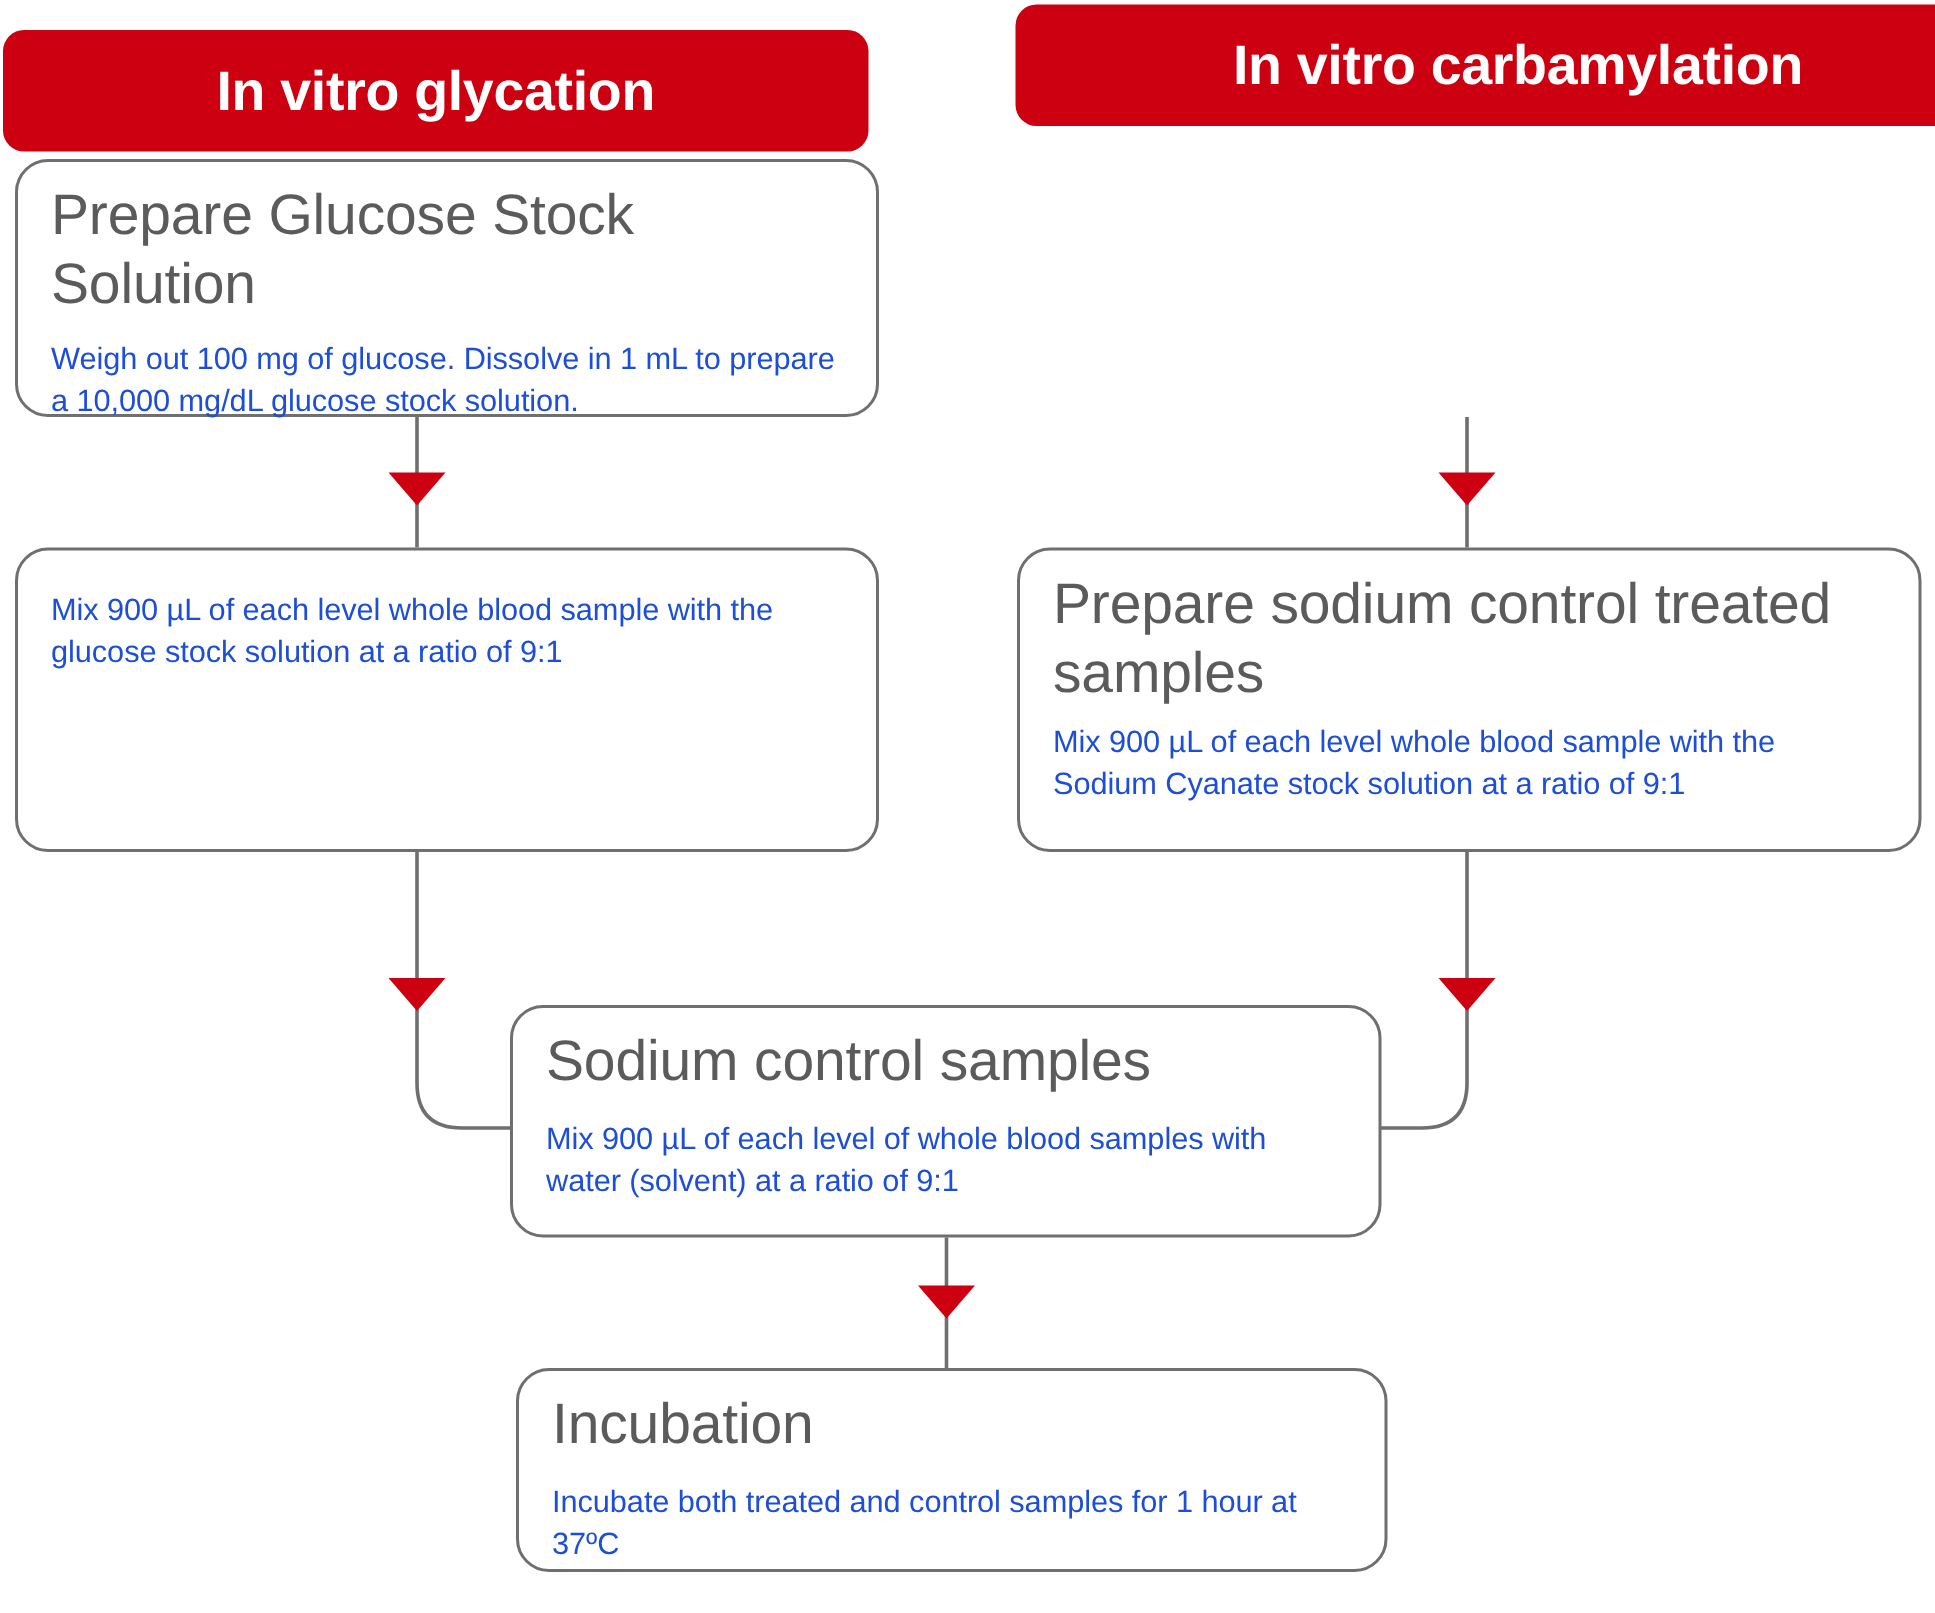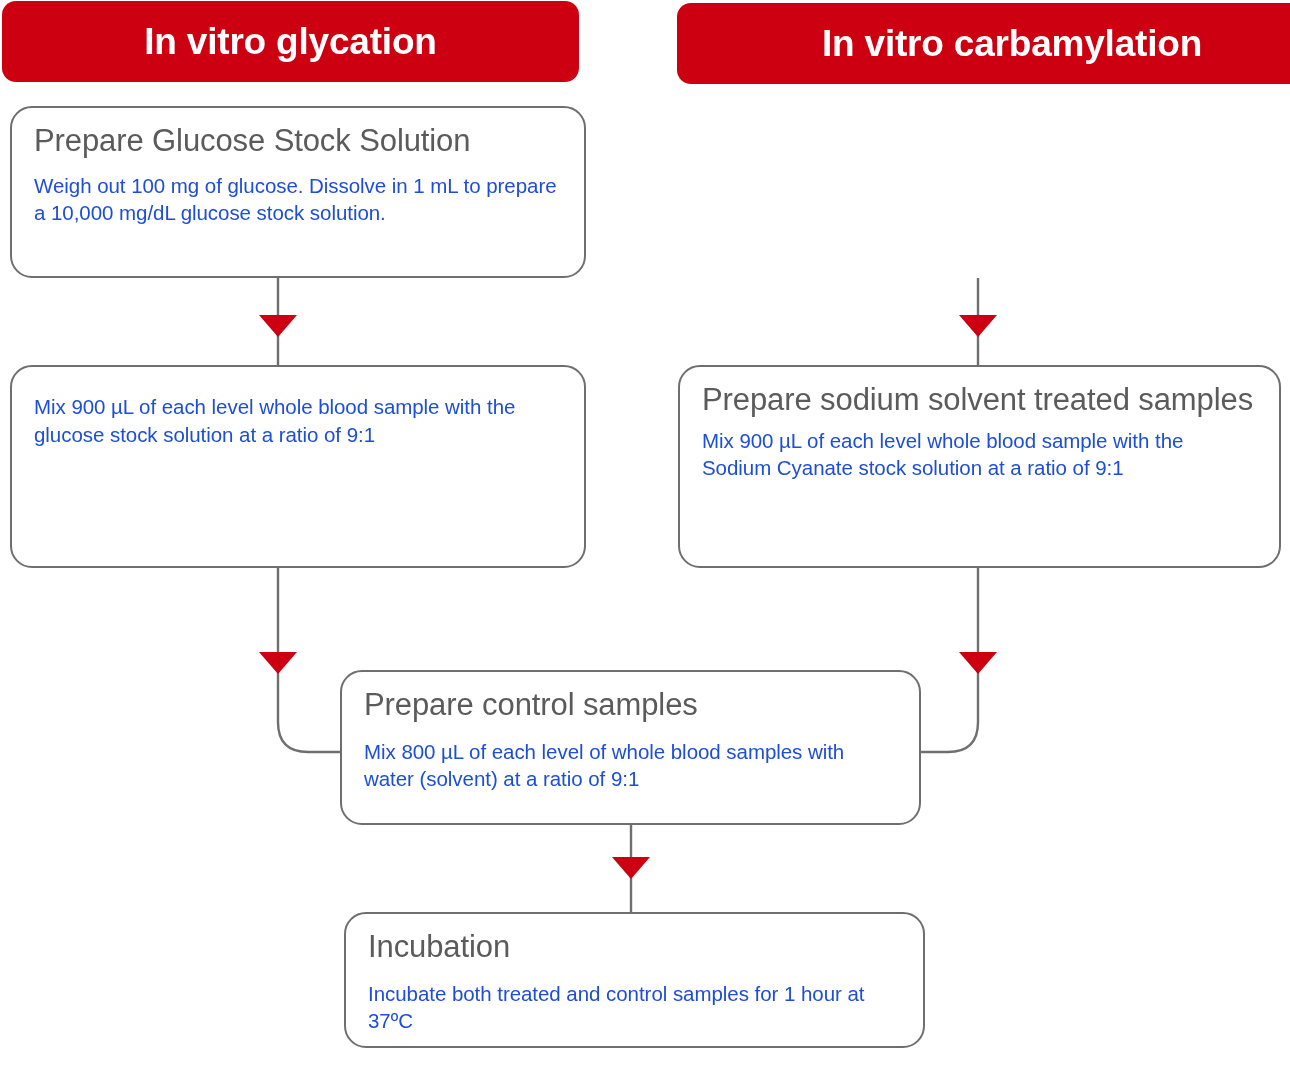--- a/index.html
+++ b/index.html
@@ -35,38 +35,38 @@
     display: flex;
     align-items: center;
     justify-content: center;
     color: #ffffff;
     font-size: 37px;
     font-weight: bold;
     letter-spacing: -0.2px;
     line-height: 1;
   }
   #banner-glycation {
-    left: 2px;  top: 1px;  width: 577px;  height: 81px;
+    left: 2px;  top: 20px;  width: 577px;  height: 81px;
   }
   #banner-carbamylation {
     left: 677px; top: 3px; width: 590px; height: 81px; padding-left: 40px;
   }
 
   
   .step-box {
     position: absolute;
     box-sizing: border-box;
     border: 2px solid #6f6f6f;
     border-radius: 22px;
     background: #ffffff;
     padding: 14px 22px 10px 22px;
   }
   .step-title {
     color: #5b5b5b;
-    font-size: 31px;
+    font-size: 38px;
     font-weight: normal;
     line-height: 1.21;
     letter-spacing: -0.1px;
     margin: 0 0 2px 0;
   }
   .step-body {
     color: #1d4ed8;
     font-size: 20.5px;
     font-weight: normal;
     line-height: 1.36;
@@ -120,27 +120,27 @@
     <div class="step-title">Prepare Glucose Stock Solution</div>
     <div class="step-body">Weigh out 100 mg of glucose. Dissolve in 1 mL to prepare a 10,000 mg/dL glucose stock solution.</div>
   </div>
 
   <div class="step-box" id="box-glucose-treated">
     <div class="step-body">Mix 900 µL of each level whole blood sample with the glucose stock solution at a ratio of 9:1</div>
   </div>
 
 
   <div class="step-box tight" id="box-cyanate-treated">
-    <div class="step-title">Prepare sodium solvent treated samples</div>
+    <div class="step-title">Prepare sodium control treated samples</div>
     <div class="step-body">Mix 900 µL of each level whole blood sample with the Sodium Cyanate stock solution at a ratio of 9:1</div>
   </div>
 
   <div class="step-box" id="box-control-samples">
-    <div class="step-title">Prepare control samples</div>
-    <div class="step-body">Mix 800 µL of each level of whole blood samples with water (solvent) at a ratio of 9:1</div>
+    <div class="step-title">Sodium control samples</div>
+    <div class="step-body">Mix 900 µL of each level of whole blood samples with water (solvent) at a ratio of 9:1</div>
   </div>
 
   <div class="step-box" id="box-incubation">
     <div class="step-title">Incubation</div>
     <div class="step-body">Incubate both treated and control samples for 1 hour at 37ºC</div>
   </div>
 
 </div>
 
 </body></html>

